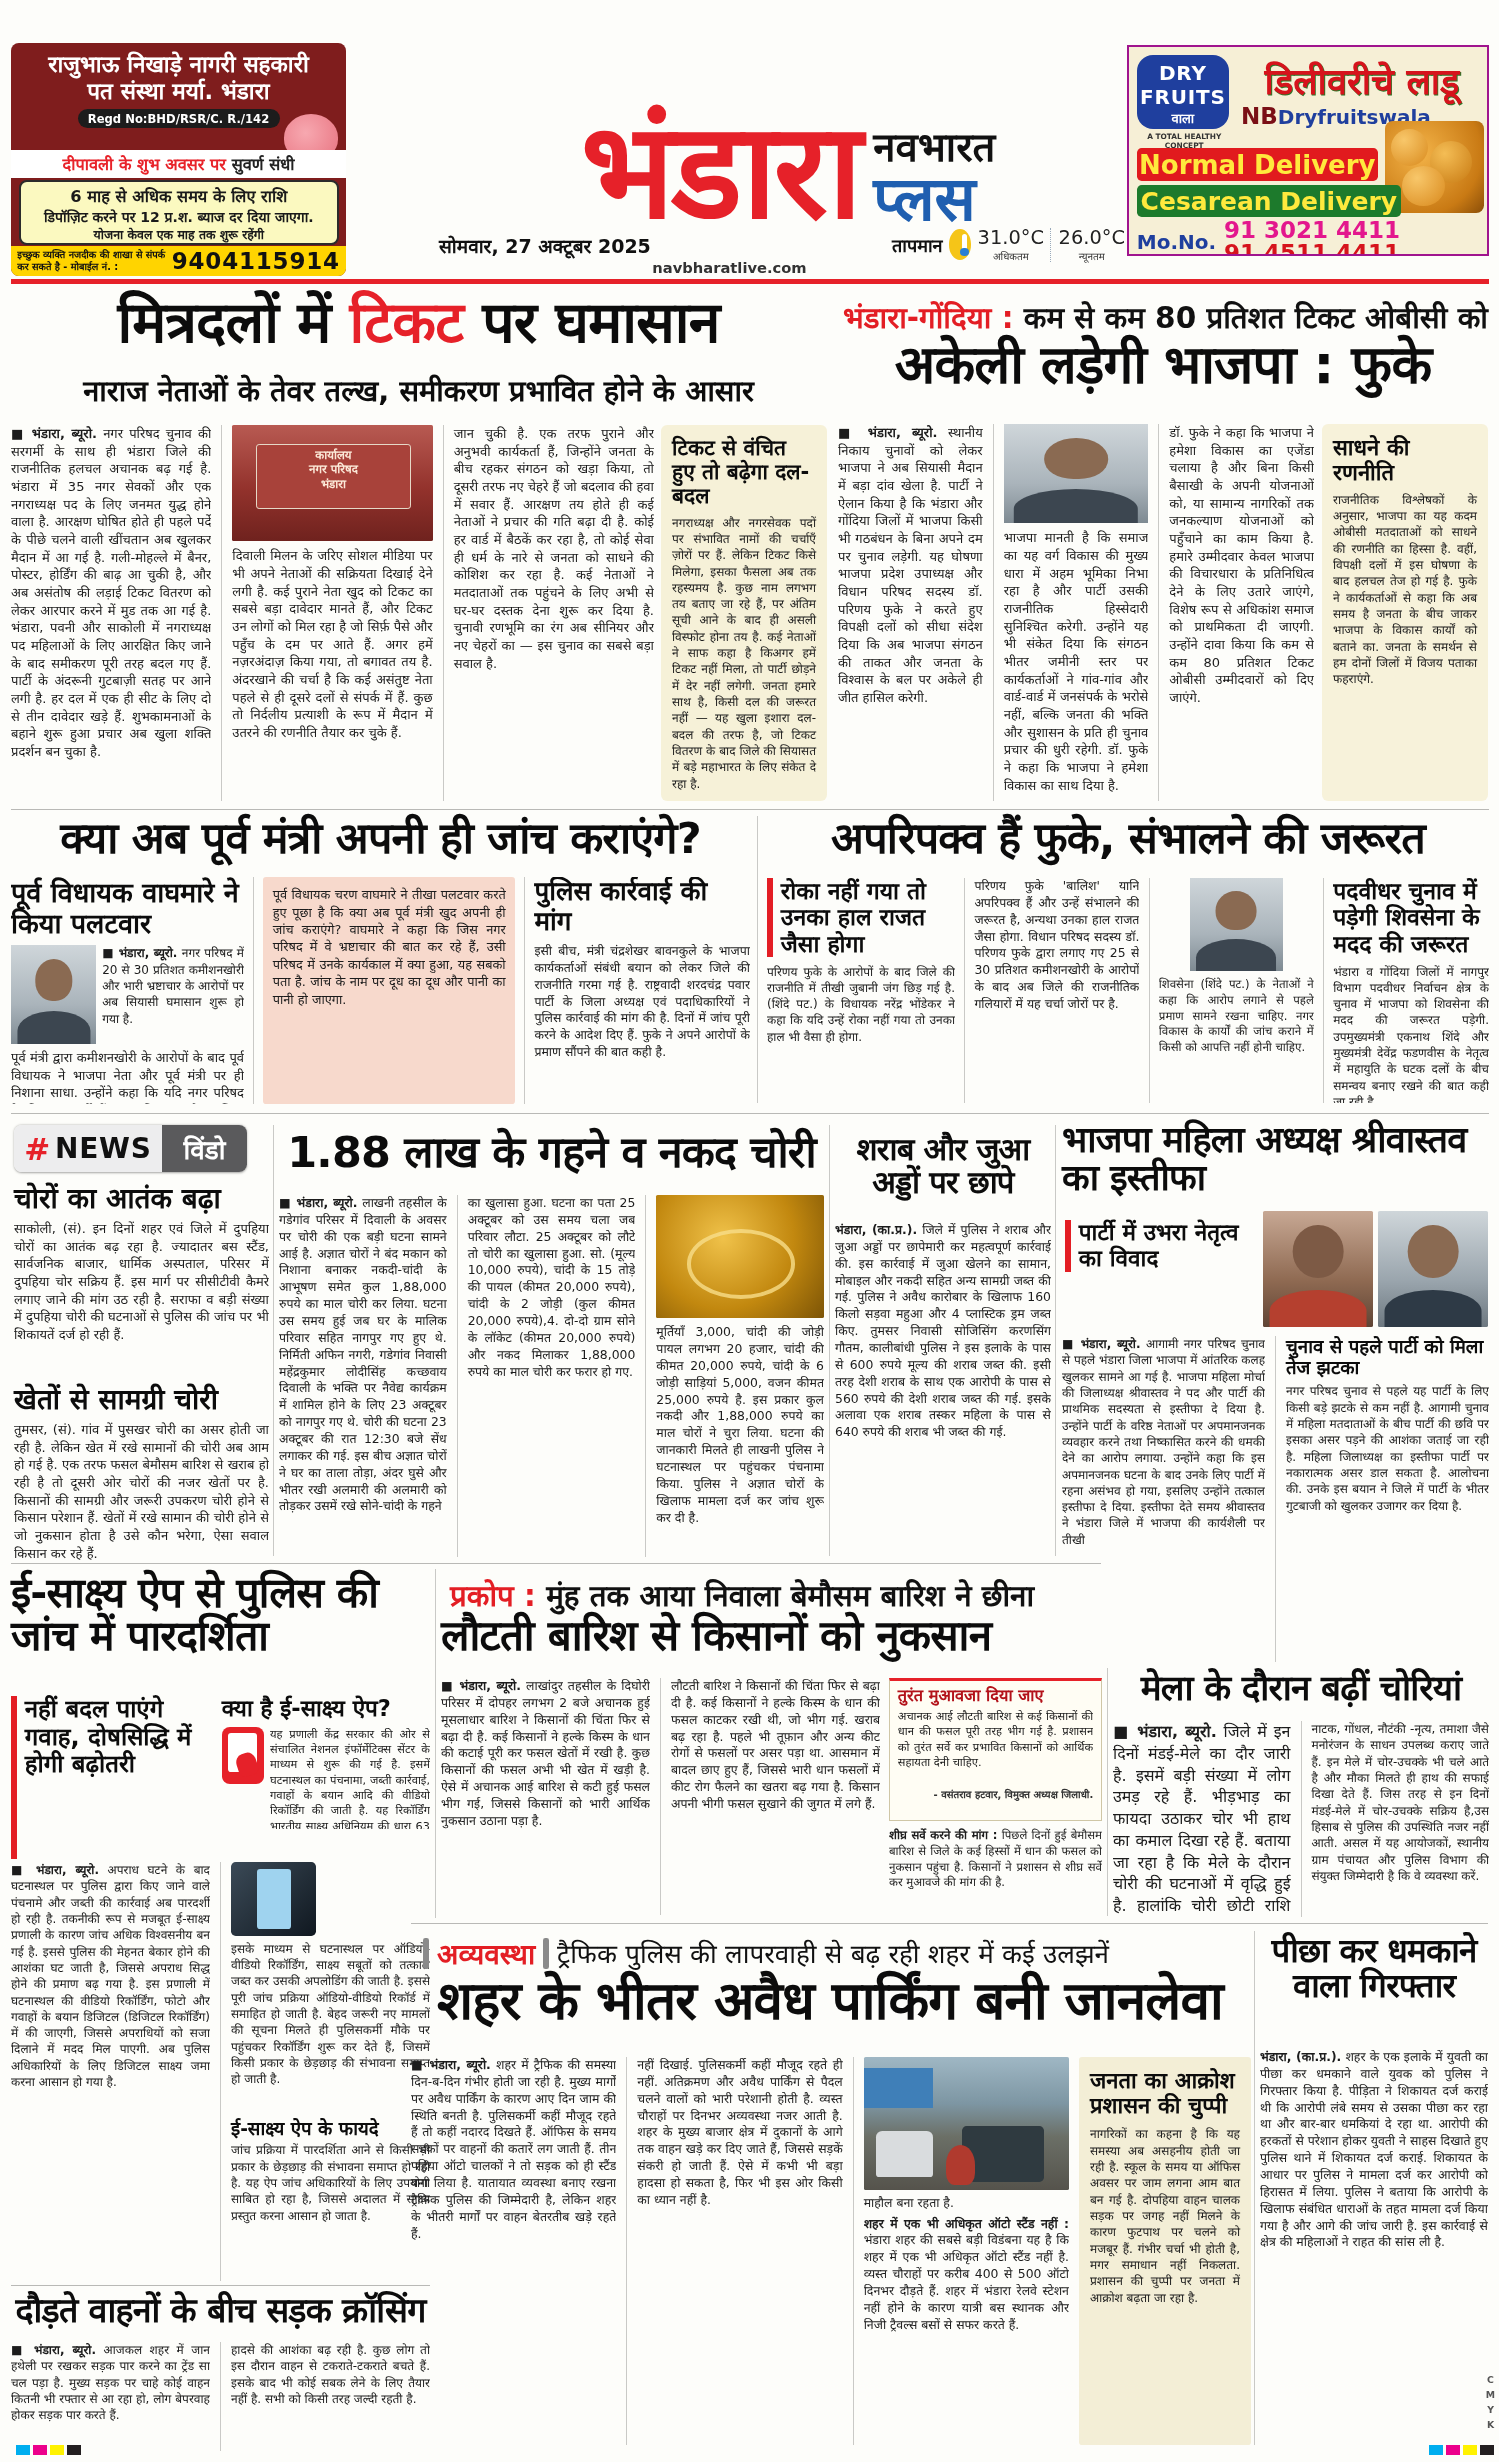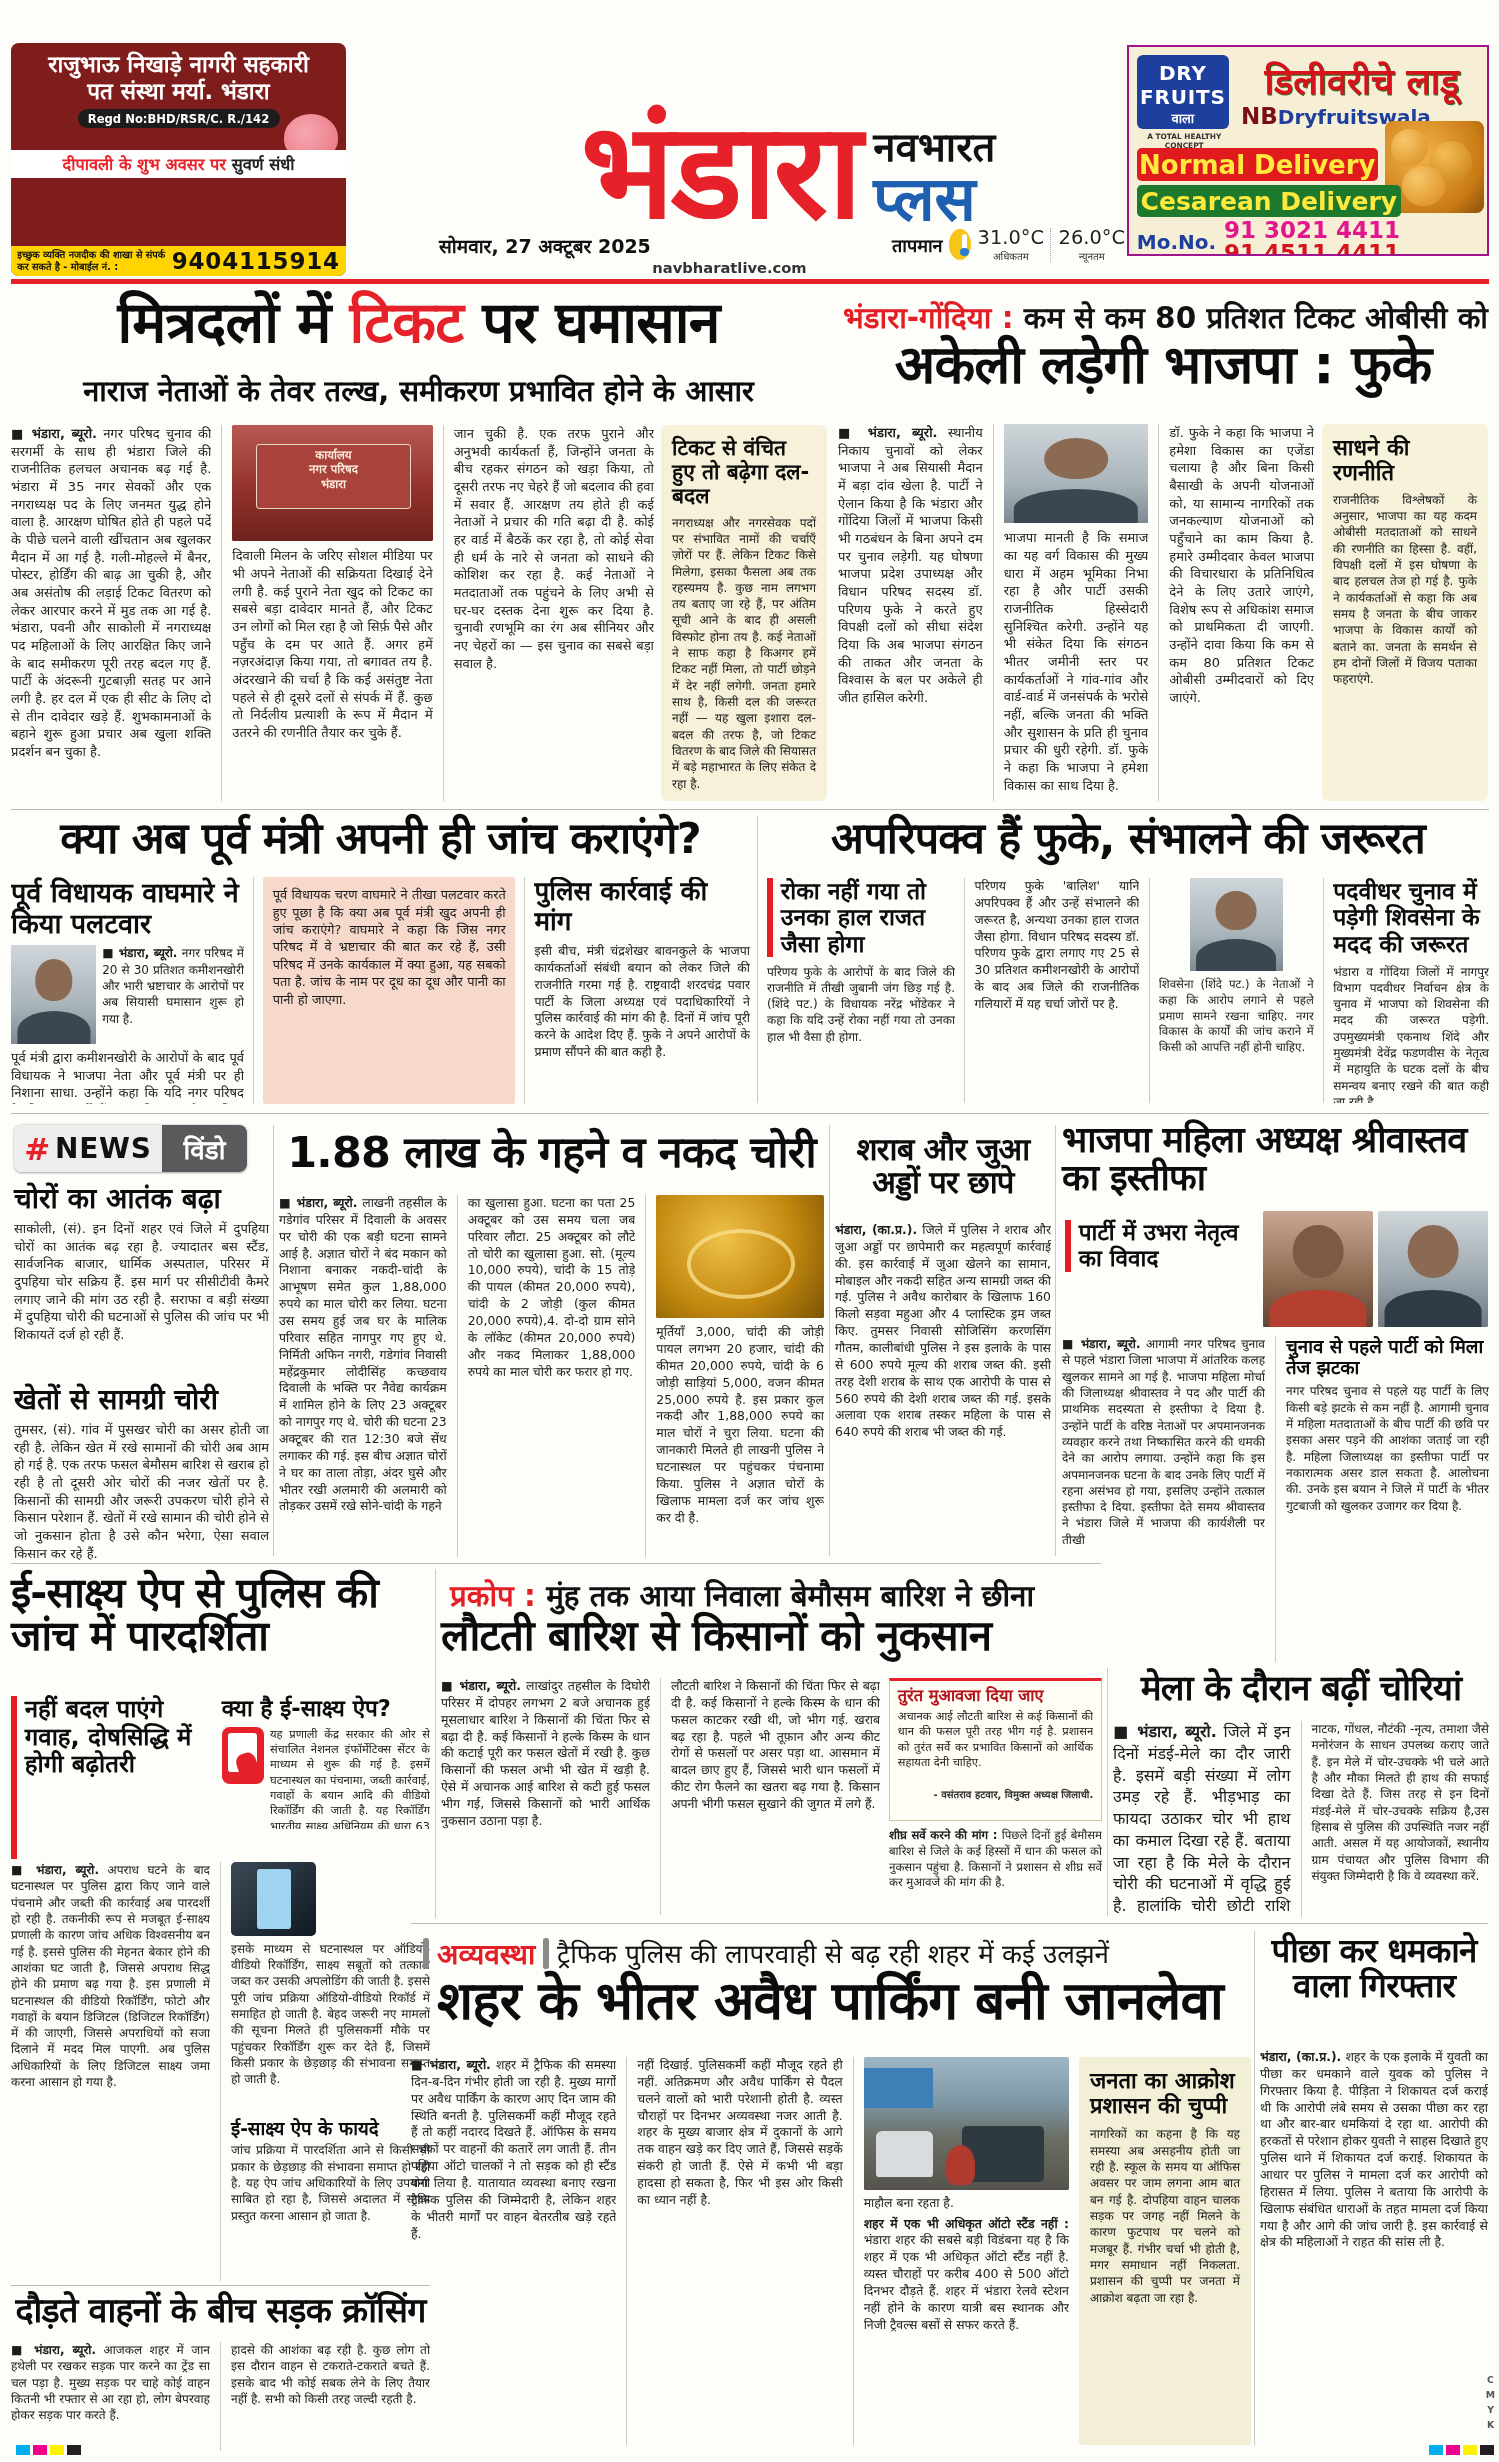--- a/index.html
+++ b/index.html
@@ -38,20 +38,25 @@
       <div>राजुभाऊ निखाड़े नागरी सहकारी</div>
       <div>पत संस्था मर्या. भंडारा</div>
     </div>
     <div style="background:#1c1c1c;color:#fff;font-size:11.6px;font-weight:700;border-radius:11px;width:202px;margin:4.7px auto 0;text-align:center;padding:2.3px 0;">Regd No:BHD/RSR/C. R./142</div>
     <div class="abs" style="right:7.8px;top:71px;width:54px;height:47px;background:radial-gradient(circle at 40% 40%,#f7a8b0,#e87380);border-radius:50% 50% 46% 46%;"></div>
     <div class="abs" style="left:0;top:107px;width:335px;background:#fff;padding:3.1px 0;text-align:center;font-size:16.3px;font-weight:700;">
       <span style="color:#e8232a;">दीपावली के शुभ अवसर पर</span>
       <span> </span>
       <span style="color:#222;">सुवर्ण संधी</span>
     </div>
+    <div class="abs" style="left:7.8px;top:137px;width:320px;height:65px;background:#fbf9c0;border:2.3px solid #2b2b2b;border-radius:7.8px;text-align:center;color:#1a1a1a;font-weight:700;">
+      <div style="font-size:16.3px;margin-top:3.1px;">6 माह से अधिक समय के लिए राशि</div>
+      <div style="font-size:14px;">डिपॉज़िट करने पर 12 प्र.श. ब्याज दर दिया जाएगा.</div>
+      <div style="font-size:12.4px;">योजना केवल एक माह तक शुरू रहेंगी</div>
+    </div>
     <div class="abs" style="left:0;top:203px;width:335px;height:29.5px;background:#ffd400;display:flex;align-items:center;gap:6.2px;padding:0 6.2px;">
       <div style="font-size:9.7px;font-weight:700;color:#111;width:178px;line-height:1.2;">इच्छुक व्यक्ति नजदीक की शाखा से संपर्क कर सकते है - मोबाईल नं. :</div>
       <div style="font-size:23px;font-weight:700;color:#111;letter-spacing:0.8px;">9404115914</div>
     </div>
   </div>
 
   <div class="abs" style="left:466px;top:48px;width:644px;height:186px;display:flex;align-items:flex-end;justify-content:center;gap:14px;">
     <div style="font-size:133px;font-weight:700;color:#e62129;line-height:0.95;letter-spacing:-3.1px;">भंडारा</div>
     <div style="padding-bottom:4.7px;">
       <div style="font-size:40px;font-weight:700;color:#111;line-height:1.0;">नवभारत</div>
@@ -73,21 +78,21 @@
       <div style="font-size:10px;color:#333;">अधिकतम</div>
     </div>
     <div style="width:1.6px;height:34px;border-left:1.6px dotted #9ab;"></div>
     <div style="text-align:center;">
       <div style="font-size:19.4px;color:#222;">26.0°C</div>
       <div style="font-size:10px;color:#333;">न्यूनतम</div>
     </div>
   </div>
 
   <div class="abs" style="left:1127px;top:45px;width:362px;height:211px;background:#f6efd6;border:2.3px solid #a0148e;overflow:hidden;">
-    <div class="abs" style="left:7.8px;top:7.8px;width:92px;height:74px;background:#1f3f9e;border-radius:6px;color:#fff;text-align:center;font-weight:700;">
+    <div class="abs" style="left:7.8px;top:7.8px;width:92px;height:74px;background:#1f3f9e;border-radius:16px;color:#fff;text-align:center;font-weight:700;">
       <div style="font-size:20px;margin-top:6.2px;letter-spacing:0.8px;">DRY</div>
       <div style="font-size:20px;letter-spacing:0.8px;">FRUITS</div>
       <div style="font-size:13px;">वाला</div>
     </div>
     <div class="abs" style="left:4.7px;top:85px;width:101px;font-size:7.4px;font-weight:700;color:#333;text-align:center;">A TOTAL HEALTHY CONCEPT</div>
     <div class="abs" style="left:109px;top:9.3px;width:248px;font-size:36px;font-weight:700;color:#d6131c;text-align:center;text-shadow:0.8px 0.8px 0 #2a7a2a;">डिलीवरीचे लाडू</div>
     <div class="abs" style="left:112px;top:56px;font-weight:700;">
       <span style="font-size:23px;color:#7a0f16;">NB</span><span style="font-size:20px;color:#1f3f9e;">Dryfruitswala</span>
     </div>
     <div class="abs" style="left:256px;top:74px;width:99px;height:92px;background:radial-gradient(circle at 35% 35%,#f3b348,#c97a14 70%,#8a4e08);border-radius:7.8px;">

